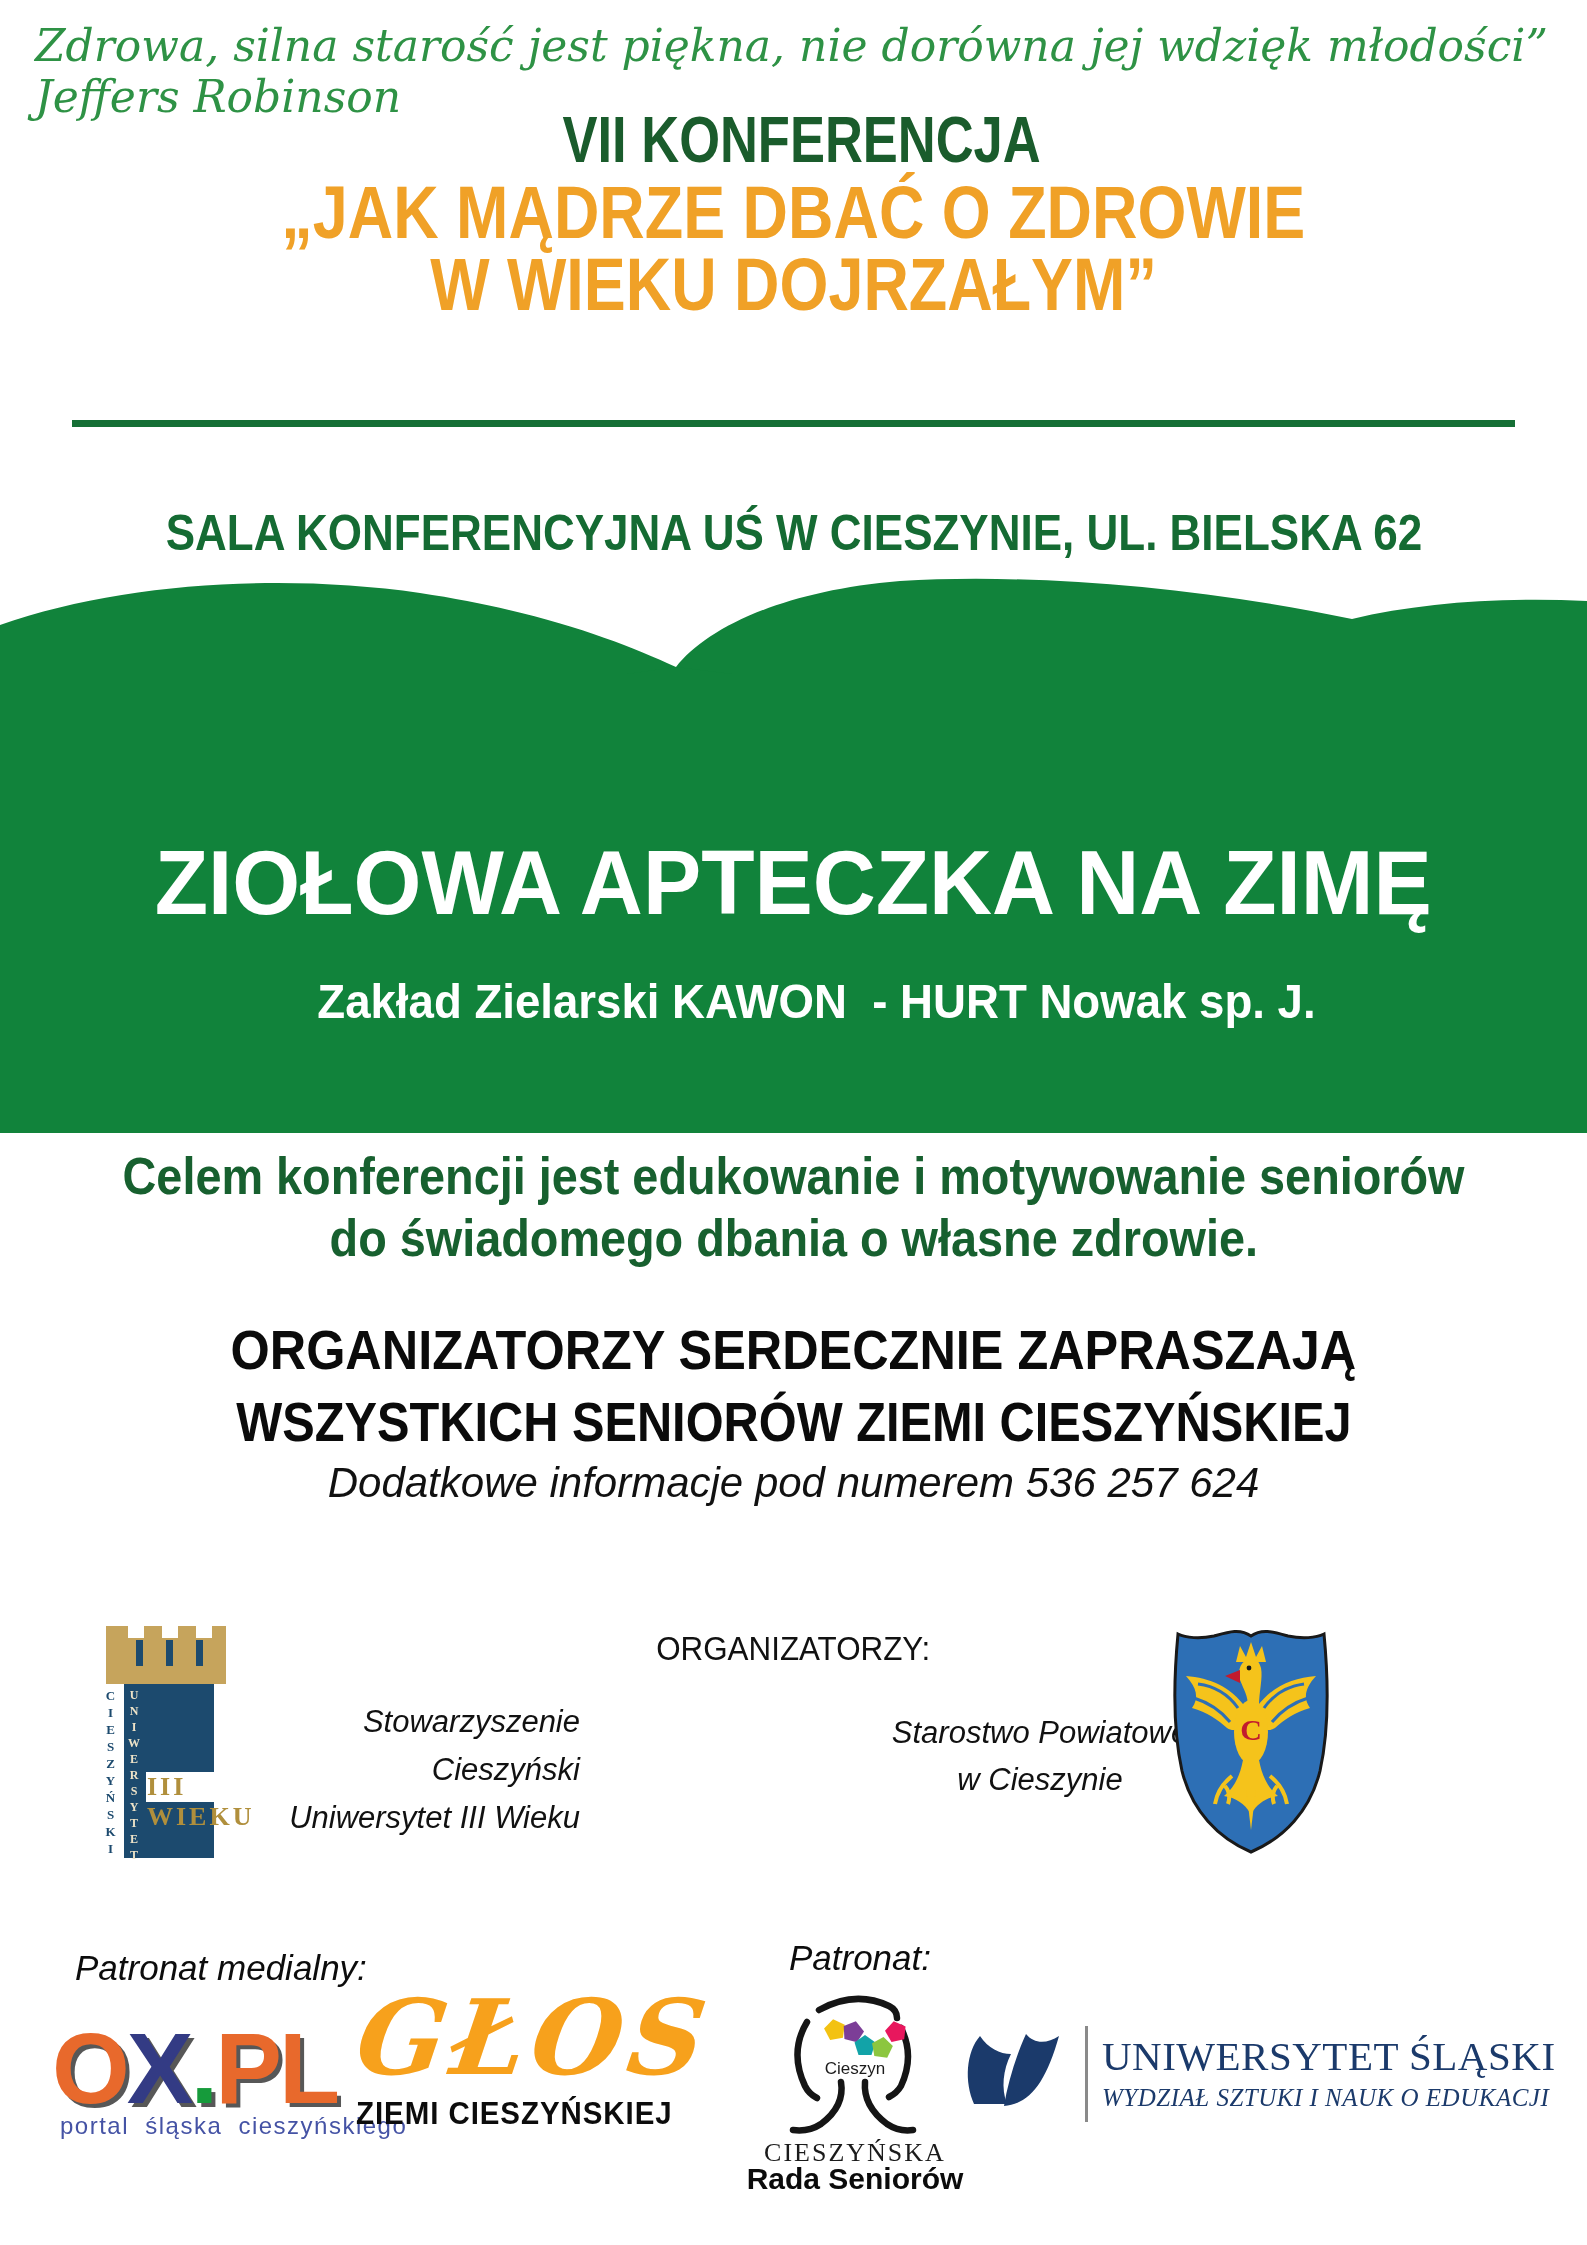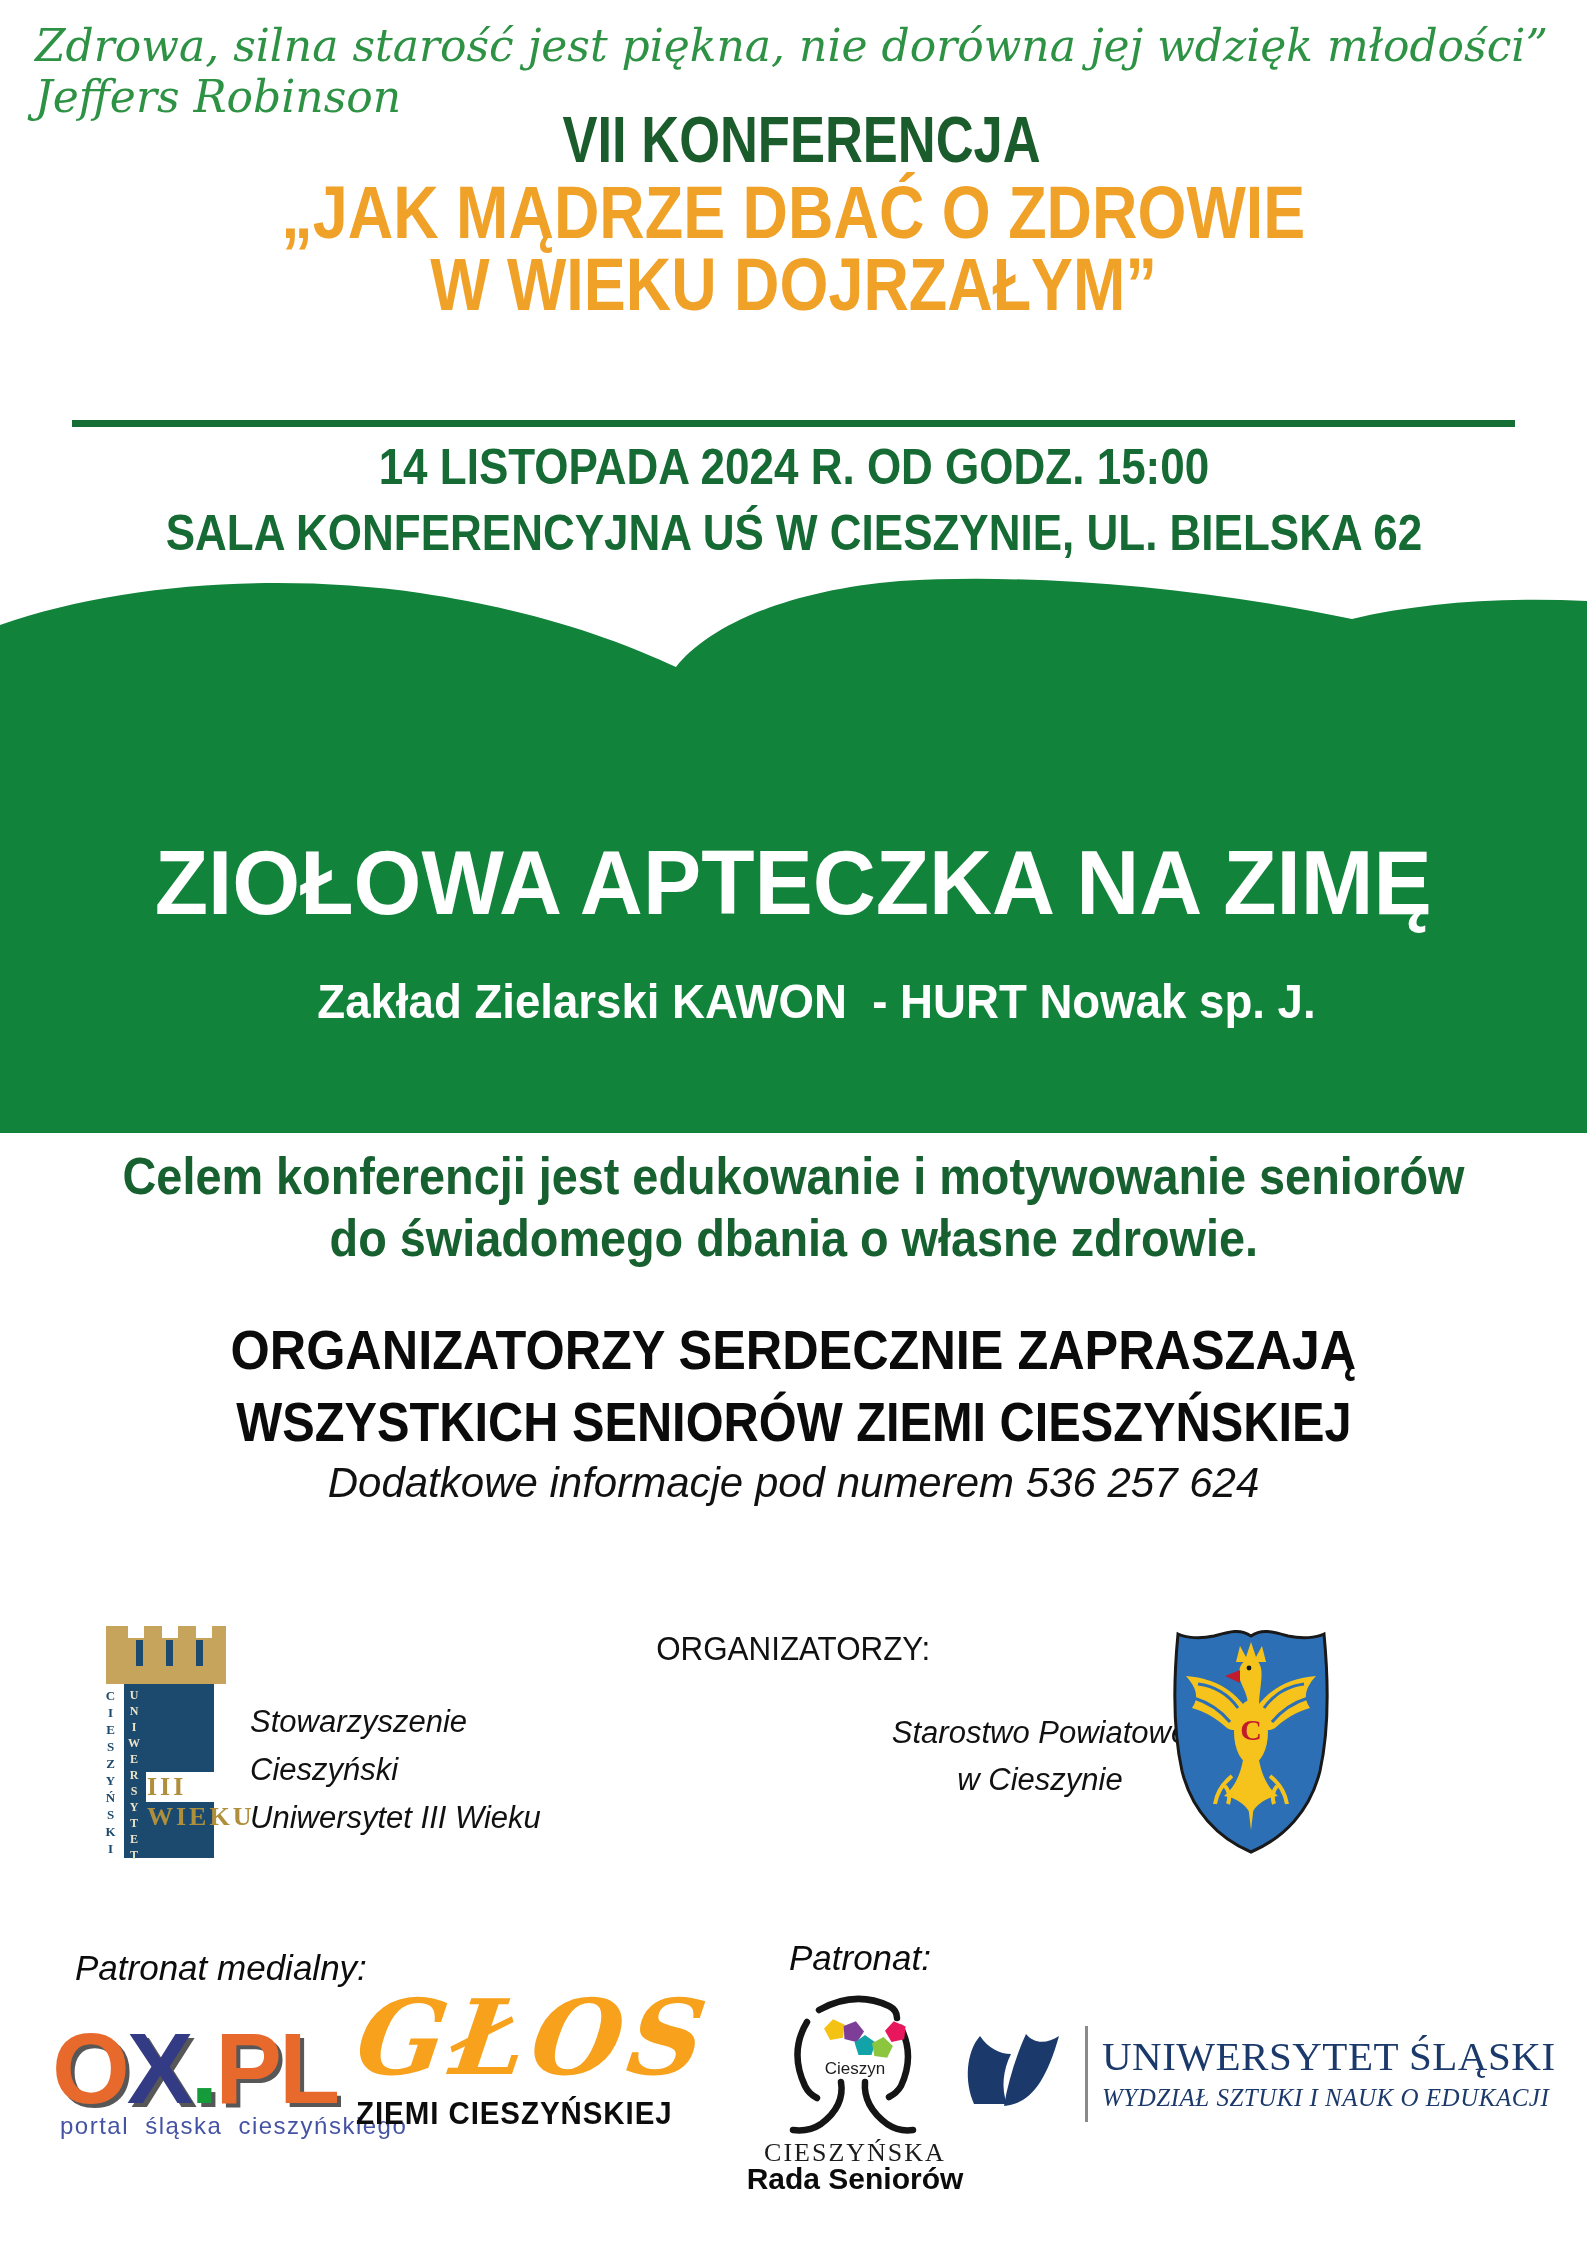--- a/index.html
+++ b/index.html
@@ -32,21 +32,21 @@
   .goal2{top:1212px;font-weight:bold;color:var(--goal-green);font-size:52px;}
   .goal1 .cond,.goal2 .cond{transform:scaleX(0.9);}
   
   .inv1{top:1322px;font-weight:bold;color:#0b0b0b;font-size:56px;}
   .inv2{top:1394px;font-weight:bold;color:#0b0b0b;font-size:56px;}
   .inv1 .cond{transform:scaleX(0.9);} .inv2 .cond{transform:scaleX(0.87);}
   .inv-info{top:1462px;font-style:italic;color:#111;font-size:42px;}
   
   .org-head{top:1632px;font-size:33px;color:#111;}
   .org-head .cond{transform:scaleX(0.95);}
-  .org-left{top:1698px;left:250px;width:330px;text-align:left;font-style:italic;
+  .org-left{top:1698px;left:250px;width:330px;text-align:right;font-style:italic;
             font-size:31px;color:#111;line-height:1.55;}
   .org-right{top:1710px;left:880px;width:320px;text-align:center;font-style:italic;
             font-size:31px;color:#111;line-height:1.5;}
   
   .tower{top:1624px;left:100px;width:170px;height:240px;}
   .tower .battlement{position:absolute;left:6px;top:2px;width:120px;height:58px;background:var(--tower-tan);}
   .tower .gap{position:absolute;top:2px;width:16px;height:12px;background:#fff;}
   .tower .slit{position:absolute;top:16px;width:7px;height:26px;background:var(--tower-navy);}
   .tower .body{position:absolute;left:24px;top:60px;width:90px;height:174px;background:var(--tower-navy);}
   .vtext{writing-mode:vertical-rl;text-orientation:upright;font-family:"Liberation Serif", serif;
@@ -88,23 +88,20 @@
   </div>
   <div class="cline title1">
     <span class="cond">„JAK MĄDRZE DBAĆ O ZDROWIE</span>
   </div>
   <div class="cline title2">
     <span class="cond">W WIEKU DOJRZAŁYM”</span>
   </div>
 
   <div class="abs rule"></div>
 
-  <div class="cline dateline">
-    <span class="cond">14 LISTOPADA 2024 R. OD GODZ. 15:00</span>
-  </div>
   <div class="cline venueline">
     <span class="cond">SALA KONFERENCYJNA UŚ W CIESZYNIE, UL. BIELSKA 62</span>
   </div>
 
   <svg class="abs scallop" viewBox="0 0 1587 102" preserveAspectRatio="none">
     <path fill="#11833B" d="M0,102 L0,52
       C 120,10 280,0 420,20
       C 540,38 620,68 676,94
       C 706,56 780,18 900,8
       C 1030,0 1200,14 1352,46

